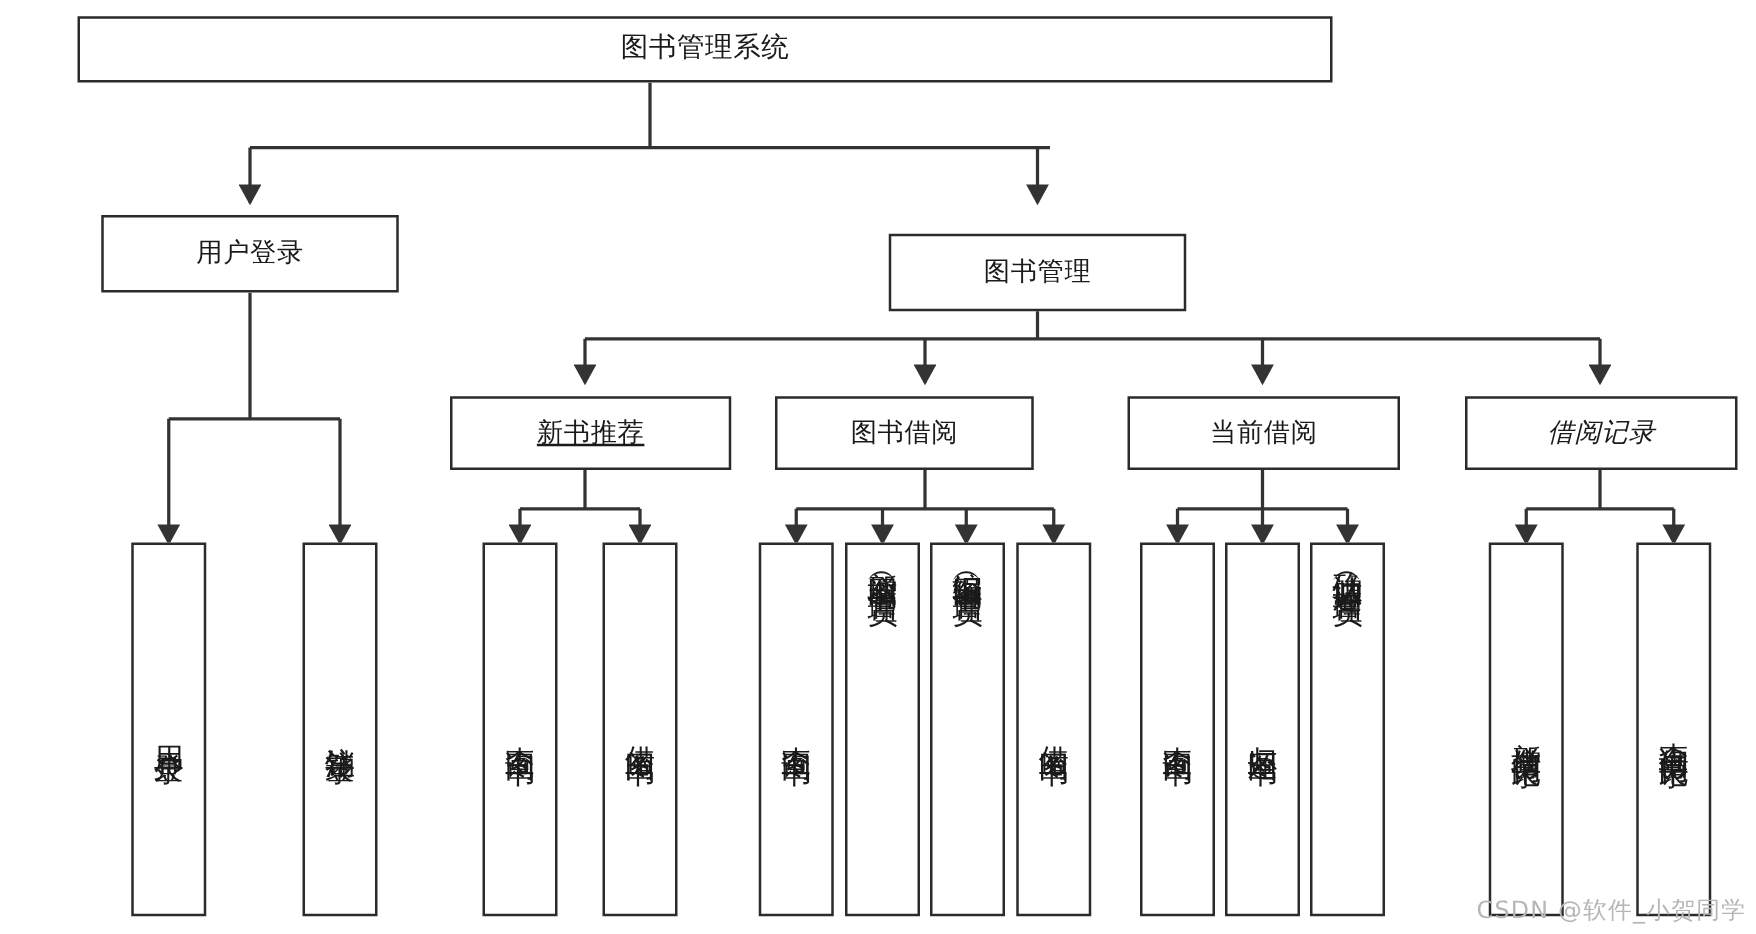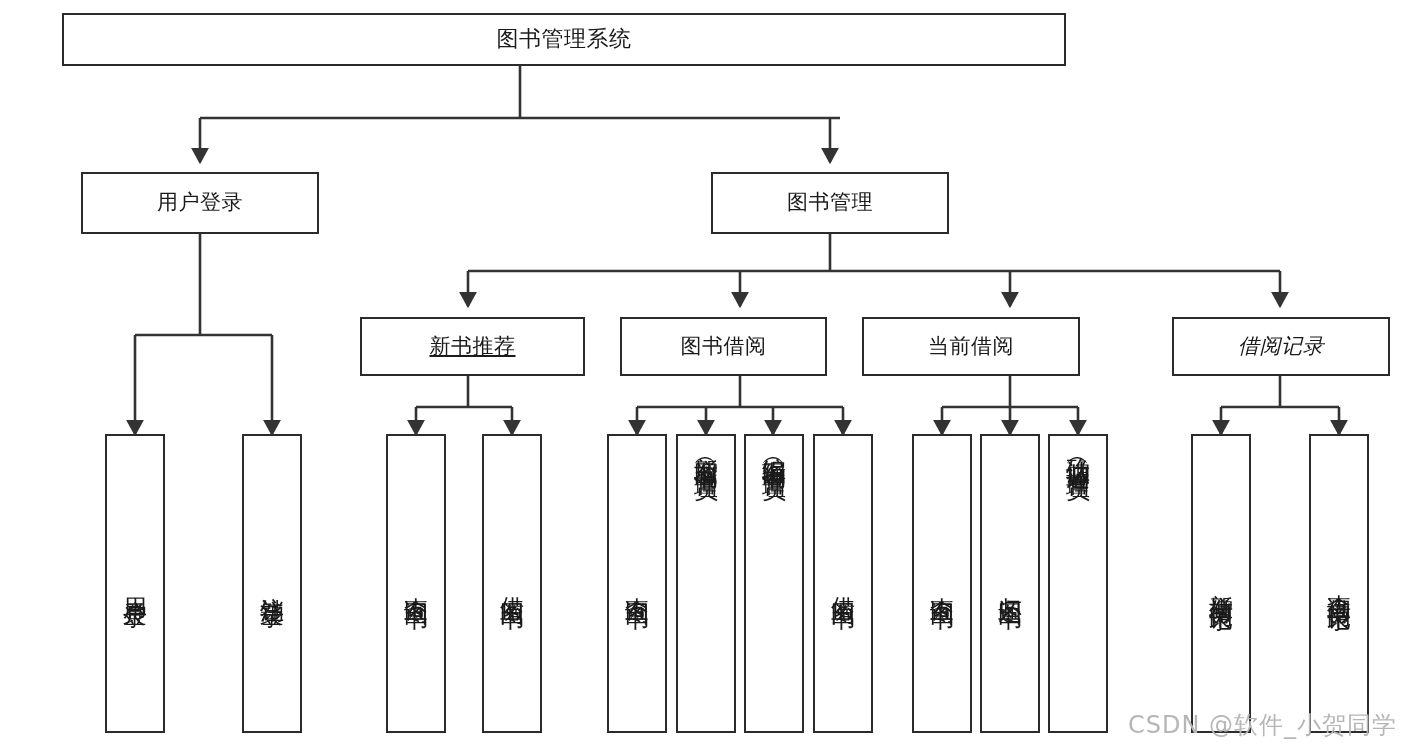--- a/index.html
+++ b/index.html
@@ -62,21 +62,21 @@
   .node.v.top{
     align-items:flex-start;
   }
   .node.v.top .label{
     margin-top:2px;
   }
   .watermark{
     position:absolute;
     right:8px;
     bottom:6px;
-    font-size:24px;
+    font-size:19px;
     color:#b6b6b6;
     letter-spacing:1px;
     white-space:nowrap;
   }
 </style>
 </head>
 <body>
 
 <div id="canvas">
 
@@ -130,31 +130,31 @@
     </g>
   </svg>
 
   <div class="node h root" style="left:18px; top:13px; width:1004px; height:53px;margin-left:44px;">
     <span class="label">图书管理系统</span>
   </div>
 
   <div class="node h" style="left:81px; top:172px; width:238px; height:62px;">
     <span class="label">用户登录</span>
   </div>
-  <div class="node h" style="left:711px; top:172px; width:238px; height:62px;">
+  <div class="node h" style="left:711px; top:187px; width:238px; height:62px;">
     <span class="label">图书管理</span>
   </div>
 
   <div class="node h" style="left:360px; top:317px; width:225px; height:59px;text-decoration:underline;">
     <span class="label">新书推荐</span>
   </div>
   <div class="node h" style="left:620px; top:317px; width:207px; height:59px;">
     <span class="label">图书借阅</span>
   </div>
-  <div class="node h" style="left:862px; top:317px; width:218px; height:59px;">
+  <div class="node h" style="left:902px; top:317px; width:218px; height:59px;">
     <span class="label">当前借阅</span>
   </div>
   <div class="node h" style="left:1172px; top:317px; width:218px; height:59px;font-style:italic;">
     <span class="label">借阅记录</span>
   </div>
 
   <div class="node v mid" style="left:105px; top:434px; width:60px; height:299px;">
     <span class="label">用户登录</span>
   </div>
   <div class="node v mid" style="left:242px; top:434px; width:60px; height:299px;">

